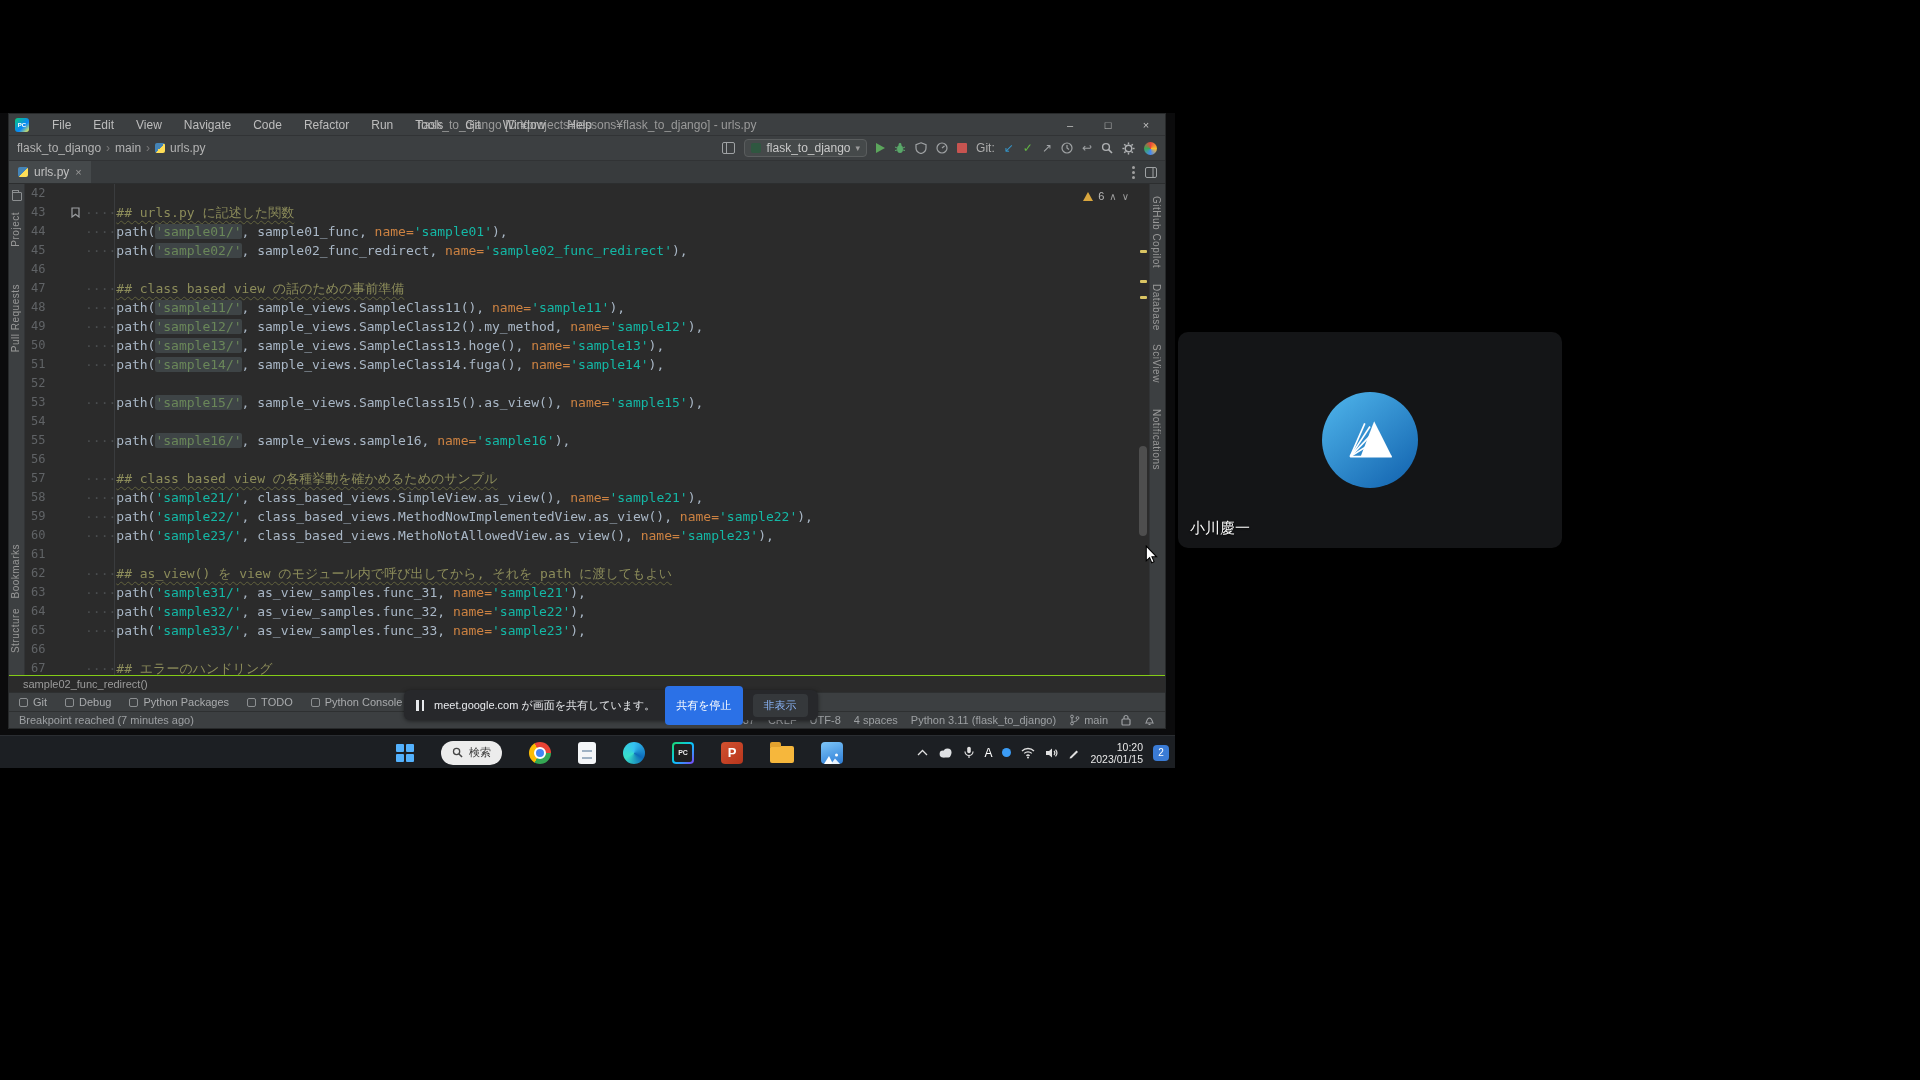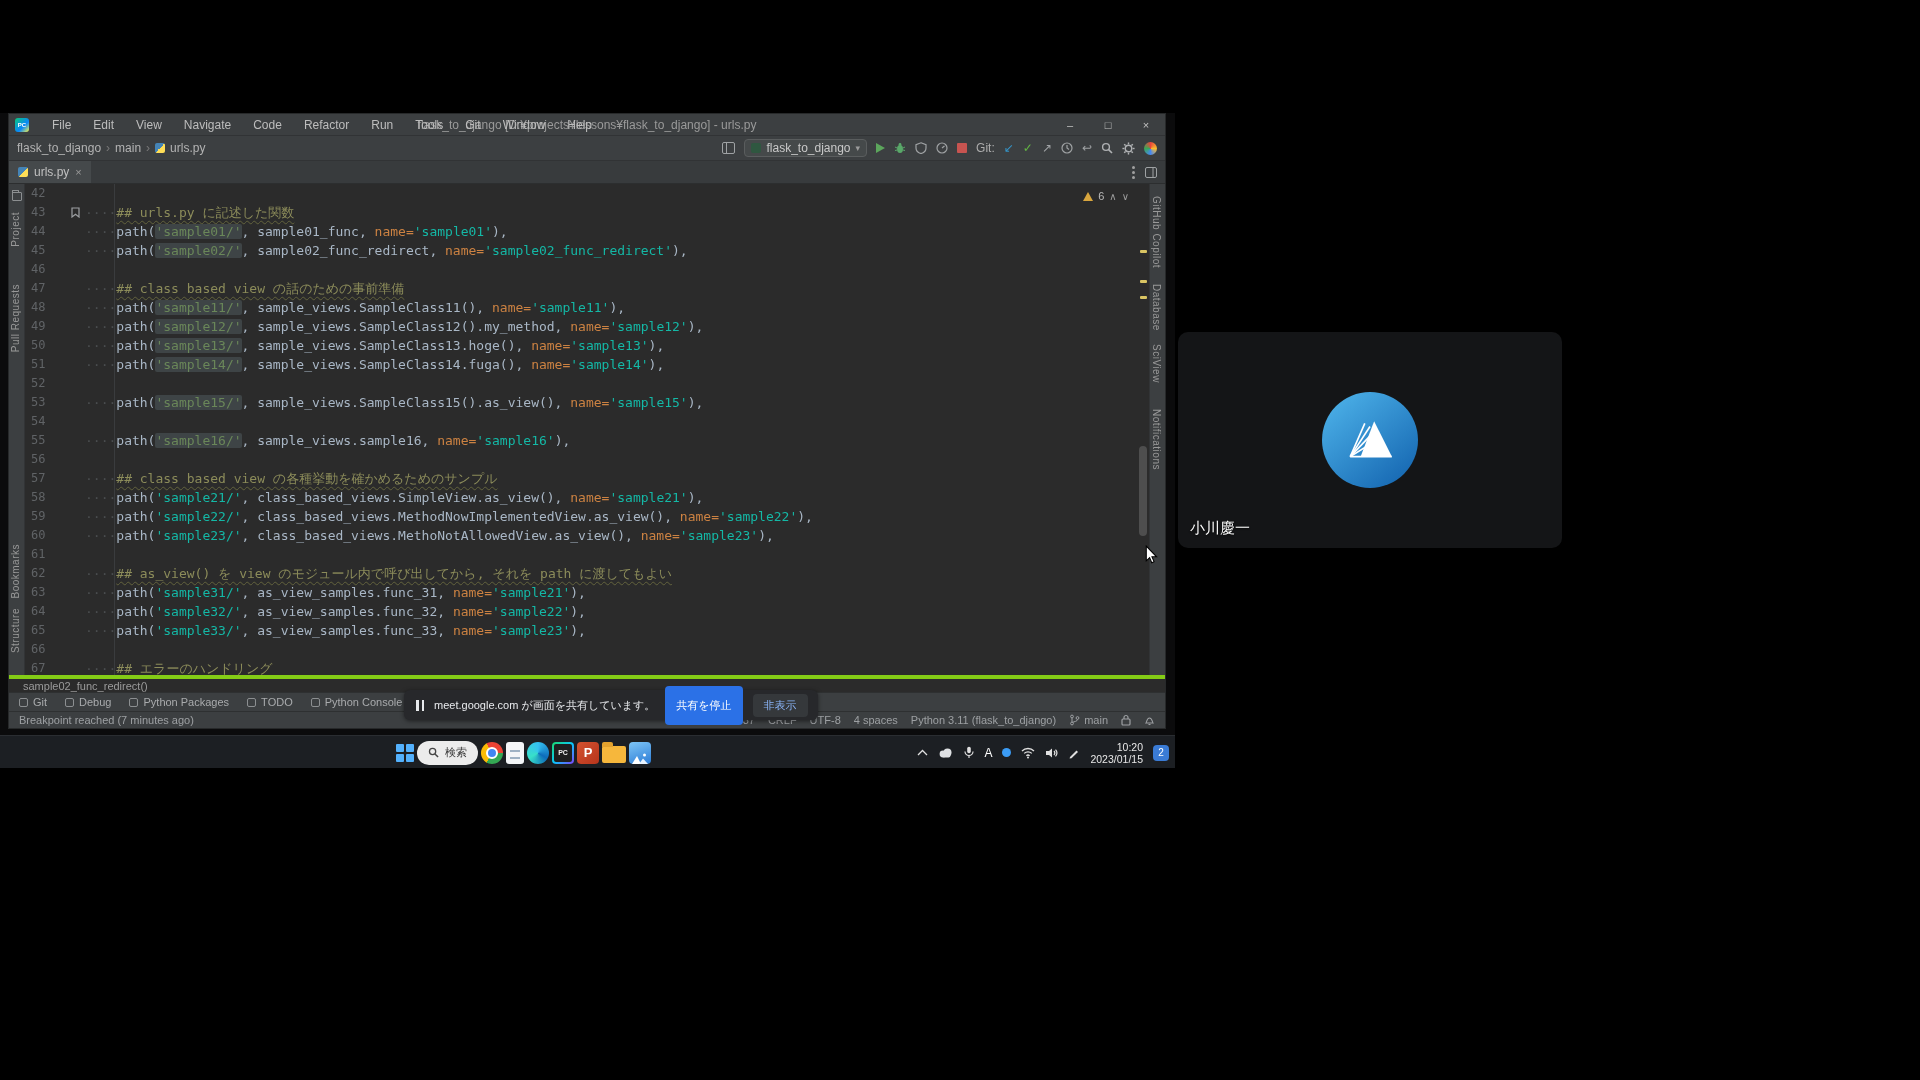--- a/index.html
+++ b/index.html
@@ -77,37 +77,37 @@
   .bookmark-flag { position:absolute; left:46px; top:23px; }
   .inspect-widget { position:absolute; top:6px; right:20px; display:flex; align-items:center; gap:5px;
                     color:#b9b9b9; font-size:11px; font-family:"Liberation Sans",sans-serif; }
   .warn-tri { width:0; height:0; border-left:5px solid transparent; border-right:5px solid transparent;
               border-bottom:9px solid #d9a63e; }
   .iw-chev { color:#9d9d9d; font-size:10px; }
   .ed-scroll { position:absolute; right:0; top:0; bottom:0; width:12px; }
   .ed-mark { position:absolute; right:2px; width:7px; height:3px; background:#d9c462; border-radius:1px; }
   .ed-thumb { position:absolute; right:2px; width:8px; border-radius:4px; background:rgba(170,170,170,.28); }
 
-  .ctxbar { height:17px; flex:none; background:#2b2b2b; border-top:4px solid #84cc16;
+  .ctxbar { height:17px; flex:none; background:#2b2b2b; border-top:1px solid #84cc16;
             display:flex; align-items:center; padding-left:14px; color:#9b9b9b; font-size:11px; }
   .twbar { height:19px; flex:none; background:#3c3f41; border-top:1px solid #2e3031;
            display:flex; align-items:center; gap:18px; padding-left:10px; font-size:11px; color:#a9abad; }
   .tw-item { display:flex; align-items:center; gap:5px; }
   .tw-ic { width:9px; height:9px; border:1px solid #8c8f91; border-radius:2px; display:inline-block; }
 
   .statusbar { height:17px; flex:none; background:#3c3f41; border-top:1px solid #2e3031;
                display:flex; align-items:center; padding:0 10px; font-size:11px; color:#9da0a3; }
   .sb-right { margin-left:auto; display:flex; align-items:center; gap:13px; }
   .sb-misc { width:10px; height:10px; border-radius:50%; background:#a97d52; }
   .sb-branch { display:flex; align-items:center; gap:4px; }
 
   
   .taskbar { position:absolute; left:0; top:622px; width:1175px; height:33px; background:#1c1f23;
              border-top:1px solid #2a2d31; }
-  .tb-center { position:absolute; left:396px; top:0; height:33px; display:flex; align-items:center; gap:3px; }
+  .tb-center { position:absolute; left:396px; top:0; height:33px; display:flex; align-items:center; gap:27px; }
   .start-logo { display:grid; grid-template-columns:8px 8px; grid-template-rows:8px 8px; gap:2px; }
   .start-logo i { background:#53b1fd; border-radius:1px; }
   .search-pill { height:24px; padding:0 11px; border-radius:12px; background:#ececec; color:#333;
                  display:flex; align-items:center; gap:6px; font-size:11px; }
   .ic-chrome { width:22px; height:22px; border-radius:50%; position:relative;
                background:conic-gradient(from -30deg,#ea4335 0 120deg,#34a853 0 240deg,#fbbc05 0 360deg); }
   .ic-chrome::after { content:""; position:absolute; inset:5px; border-radius:50%;
                       background:#4285f4; border:2px solid #fff; }
   .ic-edge { width:22px; height:22px; border-radius:50%;
              background:conic-gradient(#35c1f1,#0d6bba,#38e0c9,#35c1f1); }

